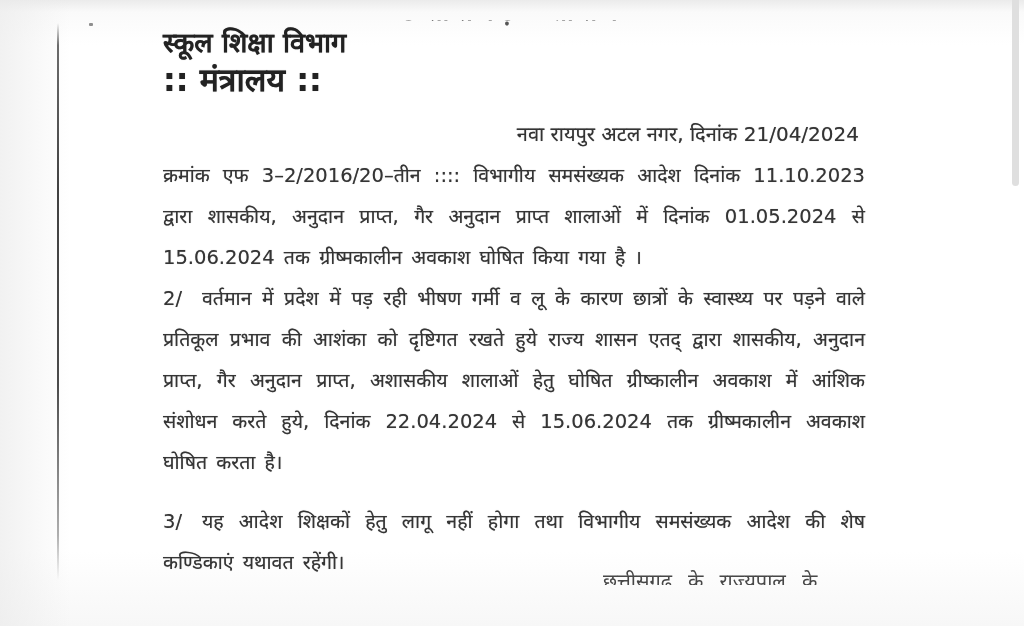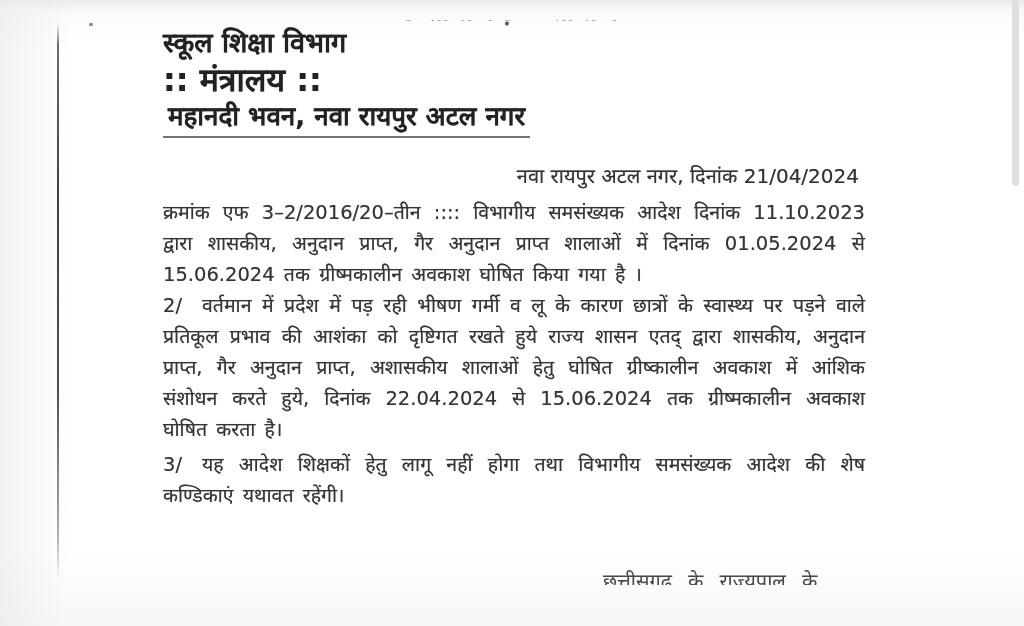--- a/index.html
+++ b/index.html
@@ -89,28 +89,28 @@
     margin-top: 24px;
     text-align: right;
     font-size: 20px;
     line-height: 28px;
     padding-right: 6px;
     color: #333;
   }
 
   .para {
     font-size: 19.5px;
-    line-height: 31px;
+    line-height: 41px;
     text-align: justify;
     word-spacing: 3px;
     color: #353535;
   }
   .p1 { margin-top: 7px; }
   .p2 { margin-top: 0; }
-  .p3 { margin-top: 4px; }
+  .p3 { margin-top: 18px; }
   .marker { display: inline-block; min-width: 0; padding-right: 20px; }
   .marker:empty { padding-right: 0; }
 
   
   .bottom-clip {
     position: absolute;
     left: 0; top: 568px;
     width: 832px; height: 17px;
     overflow: hidden;
     filter: blur(0.6px);
@@ -139,23 +139,20 @@
   </div>
 
   <div class="doc">
 
     <div class="hdr h1">
       <span>स्कूल शिक्षा विभाग</span>
     </div>
     <div class="hdr h2">
       <span>:: मंत्रालय ::</span>
     </div>
-    <div class="hdr h3">
-      <span class="u">महानदी भवन, नवा रायपुर अटल नगर</span>
-    </div>
 
     <div class="dateline">नवा रायपुर अटल नगर, दिनांक 21/04/2024</div>
 
     <p class="para p1">
       <span class="marker"></span><span>क्रमांक एफ 3–2/2016/20–तीन :::: विभागीय समसंख्यक आदेश दिनांक 11.10.2023 द्वारा शासकीय, अनुदान प्राप्त, गैर अनुदान प्राप्त शालाओं में दिनांक 01.05.2024 से 15.06.2024 तक ग्रीष्मकालीन अवकाश घोषित किया गया है ।</span>
     </p>
 
     <p class="para p2">
       <span class="marker">2/</span><span>वर्तमान में प्रदेश में पड़ रही भीषण गर्मी व लू के कारण छात्रों के स्वास्थ्य पर पड़ने वाले प्रतिकूल प्रभाव की आशंका को दृष्टिगत रखते हुये राज्य शासन एतद् द्वारा शासकीय, अनुदान प्राप्त, गैर अनुदान प्राप्त, अशासकीय शालाओं हेतु घोषित ग्रीष्कालीन अवकाश में आंशिक संशोधन करते हुये, दिनांक 22.04.2024 से 15.06.2024 तक ग्रीष्मकालीन अवकाश घोषित करता है।</span>
     </p>

